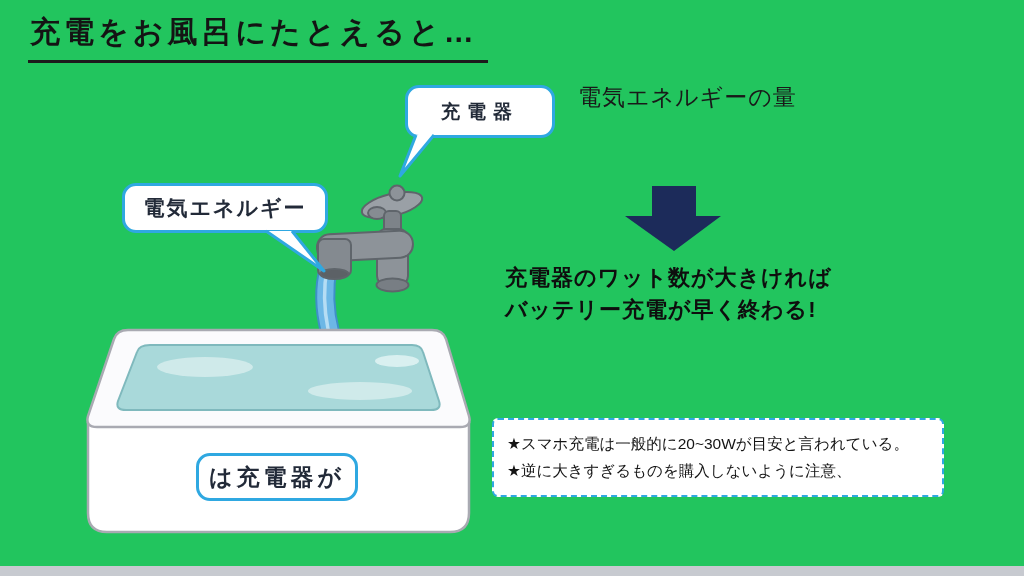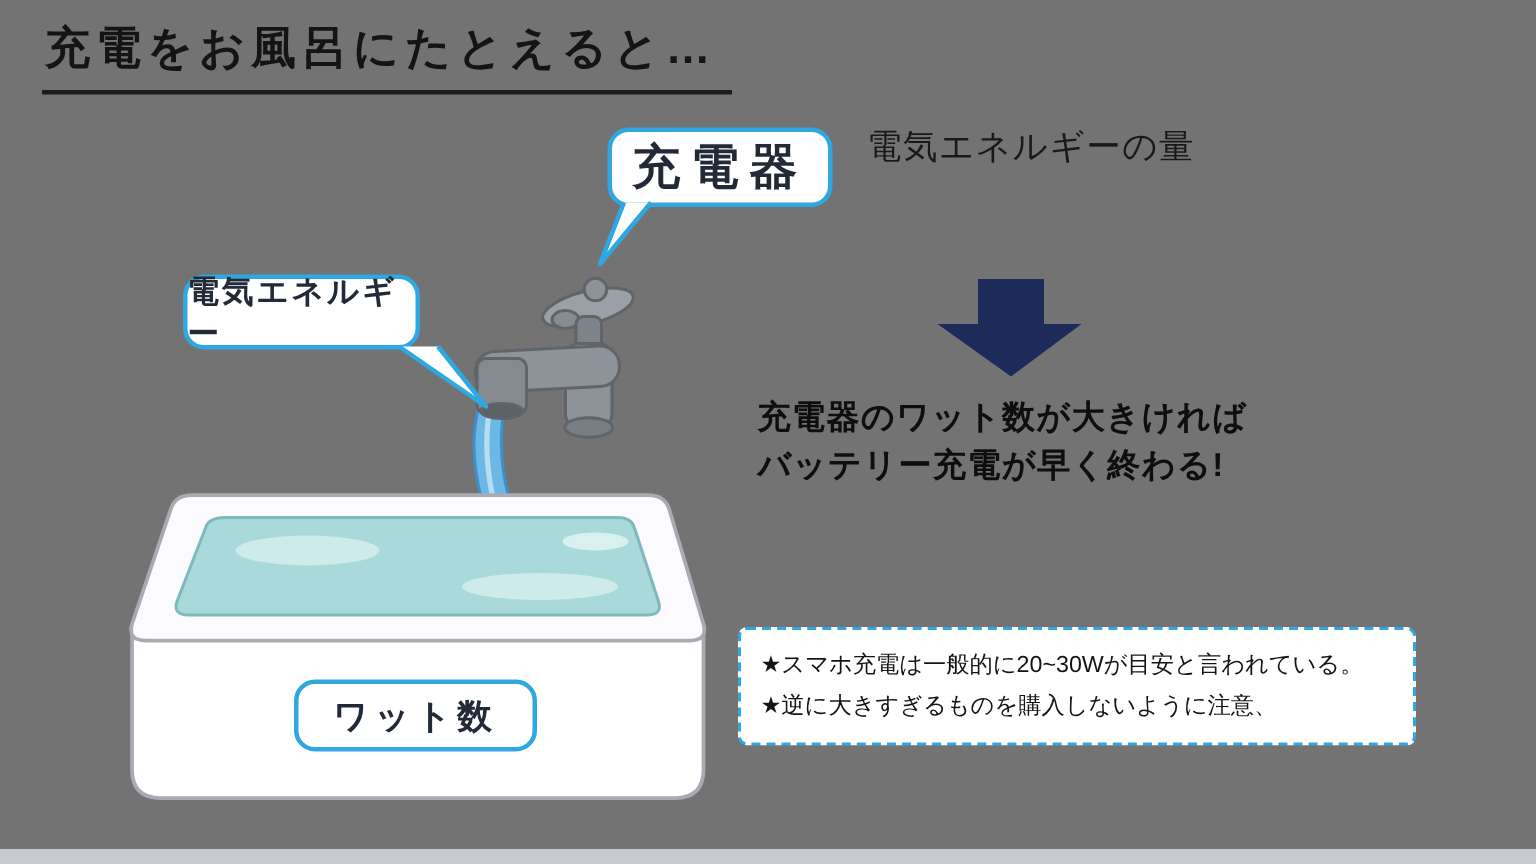--- a/index.html
+++ b/index.html
@@ -1,36 +1,36 @@
 <!DOCTYPE html>
 <html><head>
 <meta charset="utf-8">
 <style>
   html,body{margin:0;padding:0;background:#ffffff;}
   #canvas{
     position:relative;width:1024px;height:576px;overflow:hidden;
-    background:#737373;
+    background:#22c55e;
     font-family:"Liberation Sans","DejaVu Sans",sans-serif;
     color:#111;
   }
   
   .title{
     position:absolute;left:28px;top:12px;
     font-size:30px;font-weight:600;letter-spacing:4px;color:#141414;
     border-bottom:3px solid #1c1c1c;padding:0 10px 7px 2px;
   }
   
   .bubble{
     position:absolute;background:#ffffff;border:3px solid #2fa8e1;border-radius:14px;
     display:flex;align-items:center;justify-content:center;
     color:#222a38;font-weight:600;z-index:5;box-sizing:border-box;
   }
   .bubble-tail{position:absolute;z-index:6;}
-  #bubble-charger{left:405px;top:85px;width:150px;height:53px;font-size:32px;letter-spacing:7px;}
-  #bubble-energy{left:122px;top:183px;width:158px;height:50px;font-size:21px;letter-spacing:2px;}
+  #bubble-charger{left:405px;top:85px;width:150px;height:53px;font-size:19px;letter-spacing:7px;}
+  #bubble-energy{left:122px;top:183px;width:206px;height:50px;font-size:21px;letter-spacing:2px;text-align:center;}
   #bubble-battery{left:196px;top:453px;width:162px;height:48px;font-size:23px;letter-spacing:4px;}
   
   #scene{position:absolute;left:55px;top:155px;width:440px;height:390px;z-index:1;}
   
   .wattage{
     position:absolute;left:578px;top:80px;width:330px;
     font-size:23px;line-height:1.55;letter-spacing:1px;color:#191919;font-weight:500;
   }
   
   #down-arrow{position:absolute;left:622px;top:186px;width:100px;height:66px;}
@@ -93,21 +93,21 @@
   </svg>
 
   <div class="bubble" id="bubble-energy">
     <span>電気エネルギー</span>
   </div>
   <svg class="bubble-tail" style="left:250px;top:229px" width="82" height="46">
     <path d="M16,2 L74,42 L42,2" fill="#ffffff" stroke="#2fa8e1" stroke-width="3" stroke-linejoin="round"></path>
   </svg>
 
   <div class="bubble" id="bubble-battery">
-    <span>ワット数</span>
+    <span>は充電器が</span>
   </div>
 
   <div class="wattage">
     <div>電気エネルギーの量</div>
   </div>
 
   <svg id="down-arrow" viewBox="0 0 100 66">
     <polygon points="30,0 74,0 74,30 99,30 52,65 3,30 30,30" fill="#1c2b5a"></polygon>
   </svg>
 

